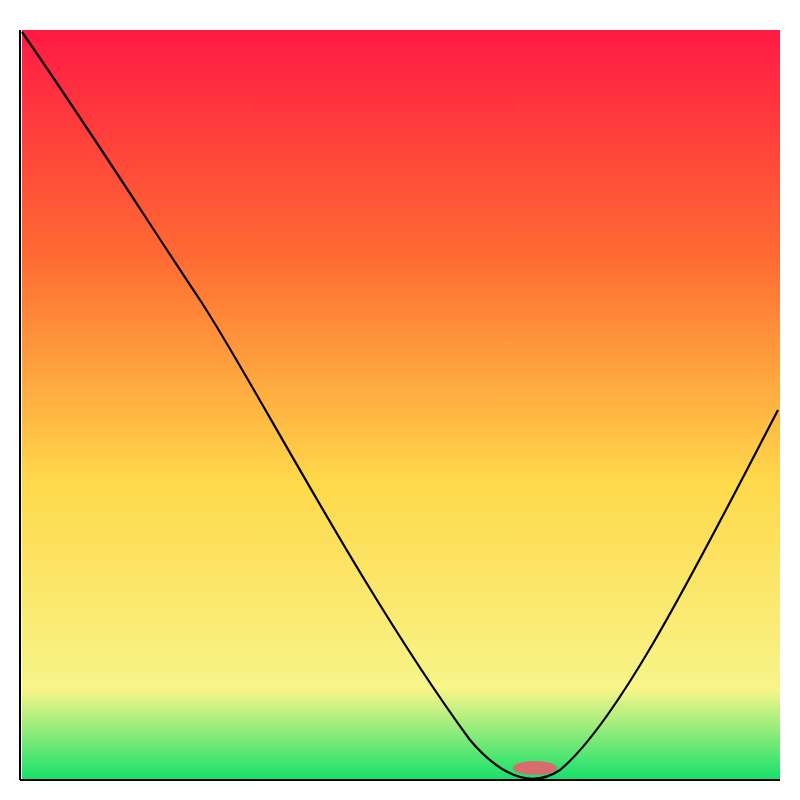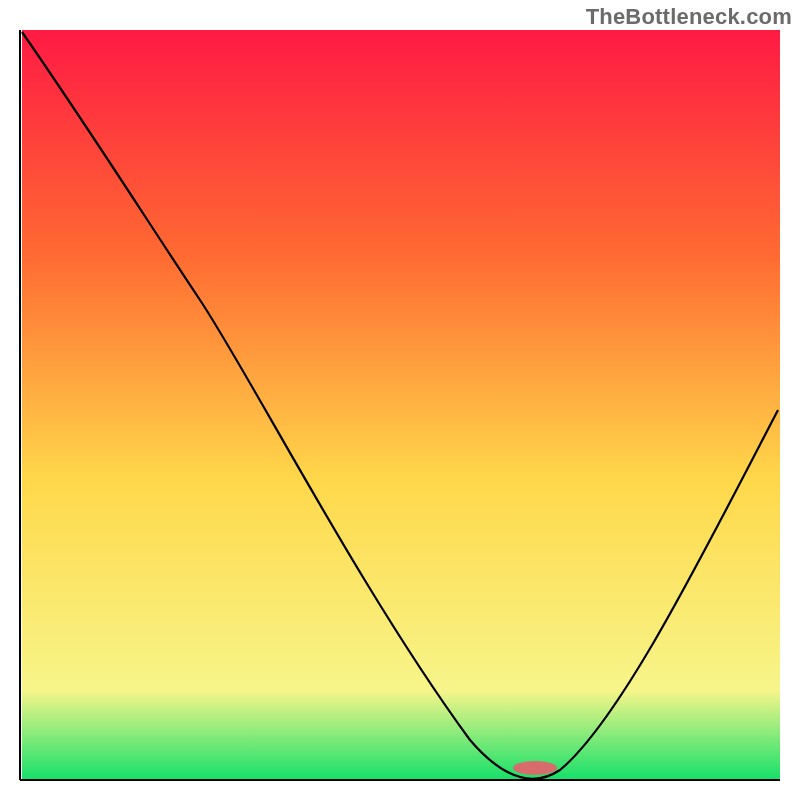--- a/index.html
+++ b/index.html
@@ -33,21 +33,20 @@
     width: 800px;
     height: 800px;
     z-index: 1;
   }
 </style>
 </head>
 <body>
 
 <div class="stage">
 
-  <div class="watermark">TheBottleneck.com</div>
 
   <svg class="plot" viewBox="0 0 800 800" preserveAspectRatio="none">
     <defs>
       <linearGradient id="bg-grad" x1="0" y1="0" x2="0" y2="1">
         <stop id="g0" offset="0%" stop-color="#ff1a44"></stop>
         <stop id="g1" offset="30%" stop-color="#ff6a32"></stop>
         <stop id="g2" offset="60%" stop-color="#ffd84a"></stop>
         <stop id="g3" offset="88%" stop-color="#f7f58a"></stop>
         <stop id="g4" offset="100%" stop-color="#15e06a"></stop>
       </linearGradient>

